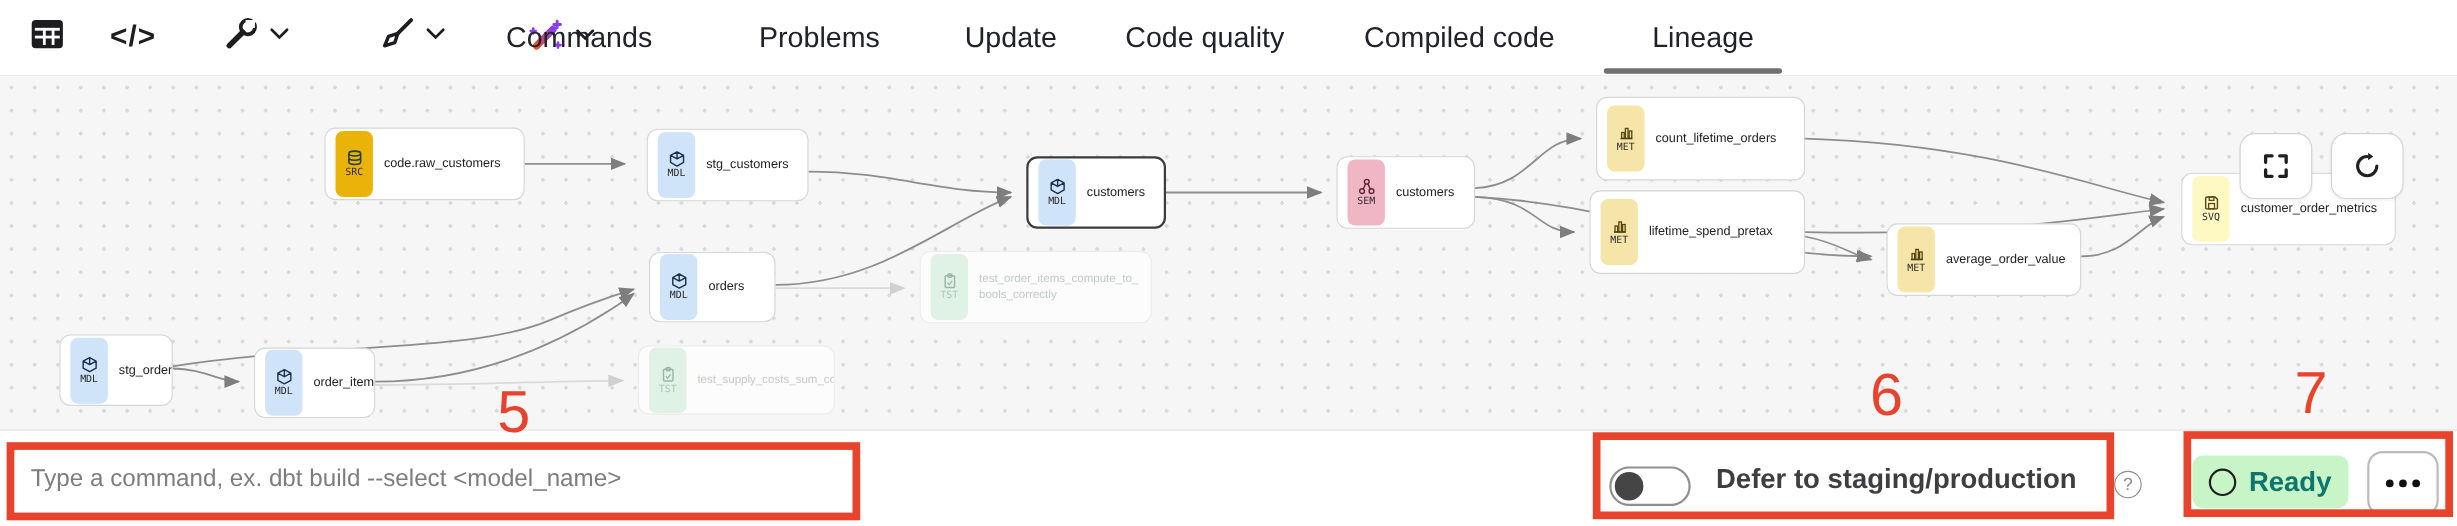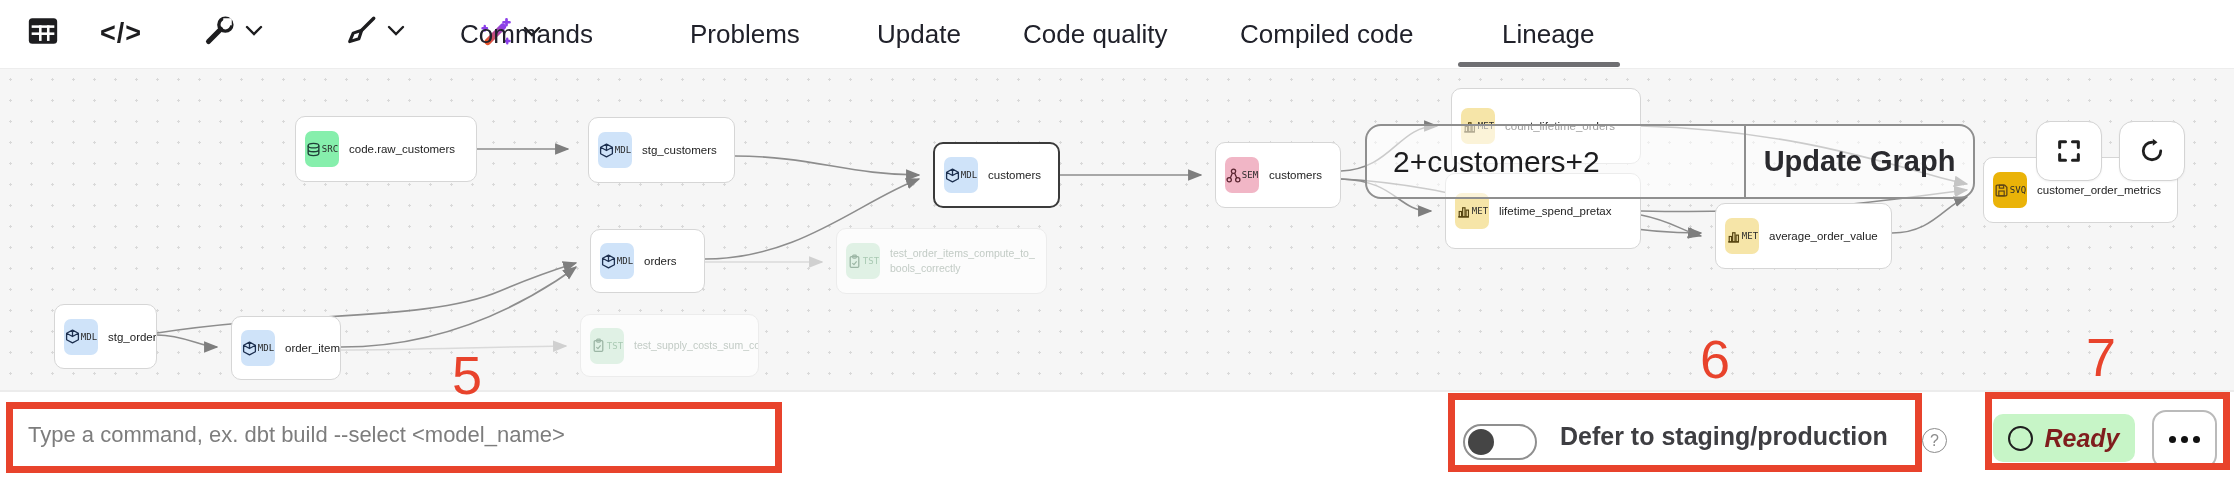--- a/index.html
+++ b/index.html
@@ -22,29 +22,29 @@
     background-image:radial-gradient(circle, #d9d9d9 1.4px, transparent 1.4px);
     background-size:21px 21px; border-top:1px solid #ededed; }
   svg.edges { position:absolute; left:0; top:0; width:2234px; height:322px; z-index:1; }
 
   .node { position:absolute; height:66px; background:#fff; border:1.5px solid #d6d6d6;
     border-radius:10px; display:flex; align-items:center; padding:0 8px 0 9px; gap:10px;
     z-index:5; overflow:hidden; cursor:pointer; }
   .node.selected { border:2.5px solid #3b3b3b; }
   .node.met { height:76px; }
   .node-label { font-size:11.5px; color:#222; white-space:nowrap; }
-  .badge { width:34px; height:36px; border-radius:7px; display:flex; 
+  .badge { width:34px; height:60px; border-radius:7px; display:flex; flex-direction:column;
     align-items:center; justify-content:center; gap:1px; flex:0 0 auto; }
   .badge-label { font-family:"DejaVu Sans Mono", monospace; font-size:9px; color:#2b2b2b; }
-  .badge.src { background:#86efac; }
+  .badge.src { background:#eab308; }
   .badge.mdl { background:#cfe3f9; }
   .badge.sem { background:#f1b6c6; }
   .badge.met { background:#f6e5a8; }
   .badge.tst { background:#e0f1e5; }
-  .badge.svq { background:#eab308; }
+  .badge.svq { background:#fef9c3; }
   .node.faded { border-color:#ececec; background:#fcfcfc; }
   .node.faded .node-label { color:#c2cbc5; font-size:10.5px; white-space:normal;
      word-break:break-all; line-height:1.45; }
   .node.faded .badge-label { color:#a9c9b3; }
   .node.faded .badge svg { opacity:.45; }
 
   
   .sel-overlay { position:absolute; left:1365px; top:55px; width:610px; height:75px;
     background:rgba(255,255,255,.55); border:2.5px solid #8f8f8f; border-radius:16px;
     display:flex; align-items:stretch; z-index:10; }
@@ -69,21 +69,21 @@
     border:2px solid #8f8f8f; border-radius:999px; background:#fff; cursor:pointer; }
   .knob { position:absolute; left:3px; top:3px; width:26px; height:26px; border-radius:50%;
     background:#454545; }
   .defer-label { position:absolute; left:1560px; top:30px; font-size:25px; font-weight:600;
     color:#3e3e42; }
   .help { position:absolute; left:1922px; top:36px; width:25px; height:25px; border-radius:50%;
     border:1.5px solid #8c8c8c; color:#8c8c8c; font-size:16px; display:flex; align-items:center;
     justify-content:center; cursor:pointer; }
   .ready-pill { position:absolute; left:1993px; top:22px; width:142px; height:48px;
     background:#c7f5c7; border-radius:10px; display:flex; align-items:center; justify-content:center;
-    gap:11px; font-size:25px; font-weight:600; color:#7f1d1d; cursor:pointer;font-style:italic; }
+    gap:11px; font-size:25px; font-weight:600; color:#0f766e; cursor:pointer; }
   .ready-dot { width:25px; height:25px; border:2.5px solid #1f1f1f; border-radius:50%; }
   .more-btn { position:absolute; left:2152px; top:18px; width:65px; height:59px; background:#fff;
     border:2px solid #bababa; border-radius:14px; display:flex; align-items:center;
     justify-content:center; gap:5px; cursor:pointer; }
   .dot { width:7px; height:7px; border-radius:50%; background:#111; }
 
   
   .anno-box { position:absolute; border:7px solid #e8432c; z-index:50; pointer-events:none; }
   .anno-num { position:absolute; color:#e8432c; font-size:54px; font-weight:500; z-index:50;
     pointer-events:none; }
@@ -324,25 +324,20 @@
       <svg width="15" height="15" viewBox="0 0 14 14">
           <path d="M2 3 A1 1 0 0 1 3 2 H10 L12 4 V11 A1 1 0 0 1 11 12 H3 A1 1 0 0 1 2 11 Z" fill="none" stroke="#5c4418" stroke-width="1.2"></path>
           <rect x="4.5" y="7.5" width="5" height="4.5" fill="none" stroke="#5c4418" stroke-width="1.1"></rect>
           <rect x="5" y="2" width="4" height="2.8" fill="none" stroke="#5c4418" stroke-width="1.1"></rect>
         </svg>
       <span class="badge-label">SVQ</span>
     </span>
     <span class="node-label">customer_order_metrics</span>
   </div>
 
-  <div class="sel-overlay">
-    <div class="sel-query">2+customers+2</div>
-    <div class="sel-divider"></div>
-    <div class="sel-update">Update Graph</div>
-  </div>
 
   <div class="gbtn" style="left:2036px;top:52px">
     <svg width="28" height="28" viewBox="0 0 24 24">
         <path d="M4 9 V4 H9 M15 4 H20 V9 M20 15 V20 H15 M9 20 H4 V15" fill="none" stroke="#1f1f1f" stroke-width="2.6" stroke-linecap="round" stroke-linejoin="round"></path>
       </svg>
   </div>
   <div class="gbtn" style="left:2119px;top:52px">
     <svg width="28" height="28" viewBox="0 0 24 24">
         <path d="M19.5 12 A7.5 7.5 0 1 1 12 4.5" fill="none" stroke="#1f1f1f" stroke-width="2.4" stroke-linecap="round"></path>
         <path d="M12 4.5 L16.5 4.5 M12 4.5 L12 0.5" stroke="none"></path>

